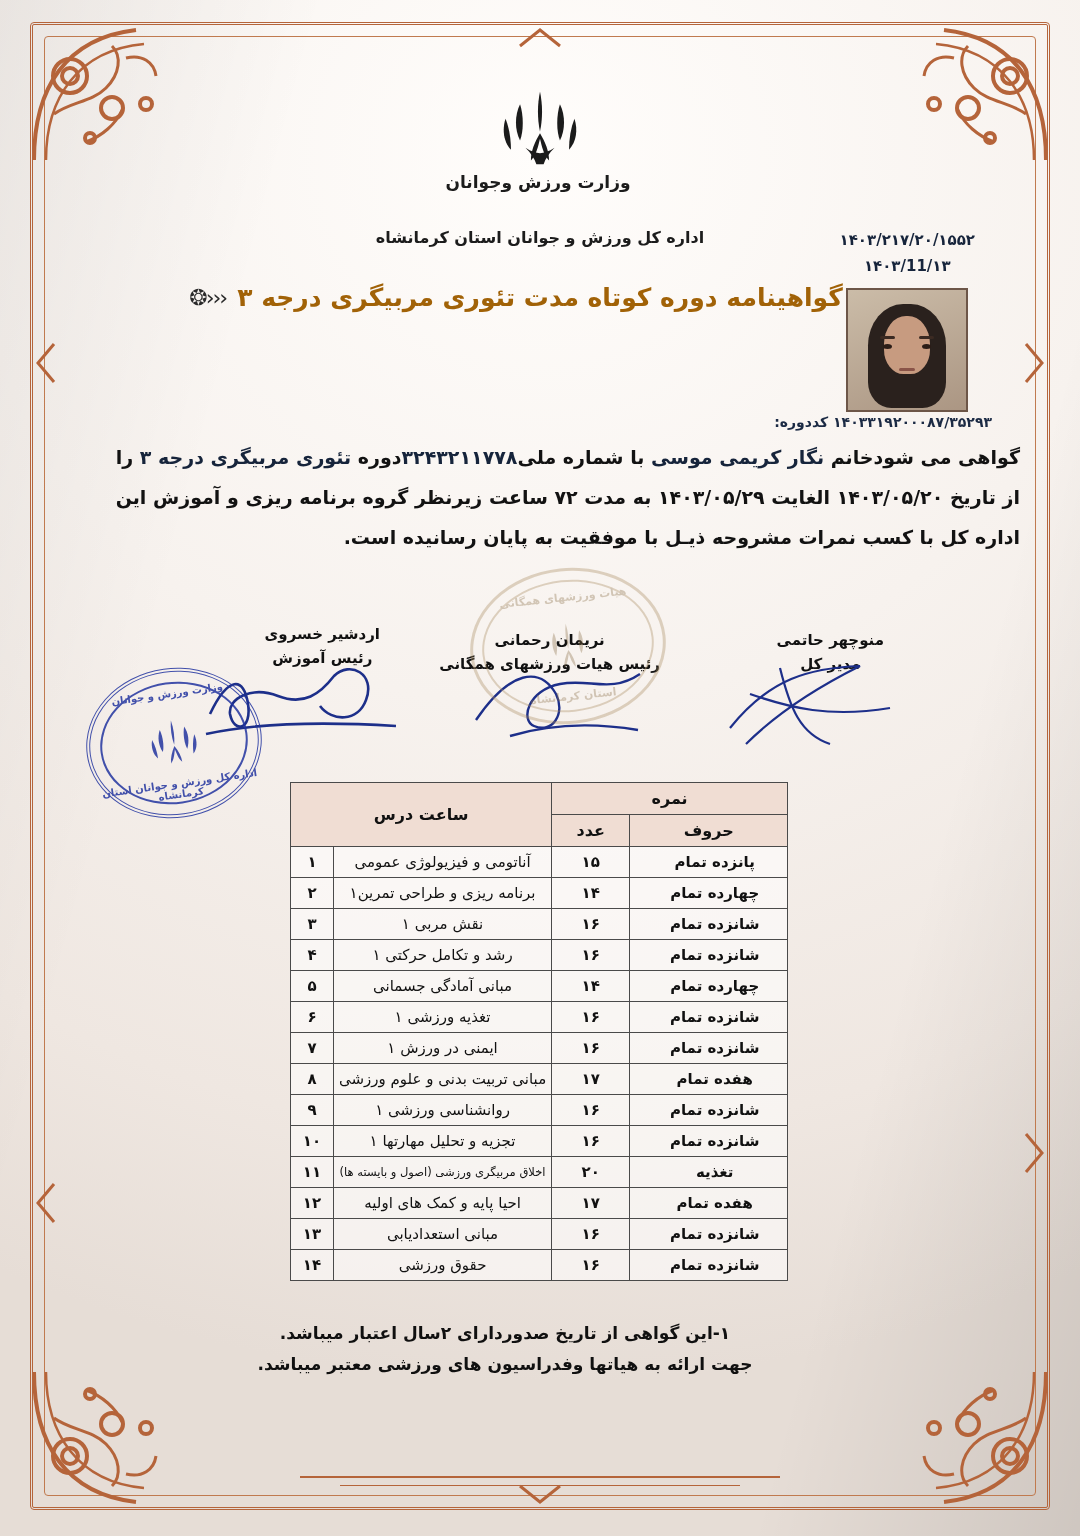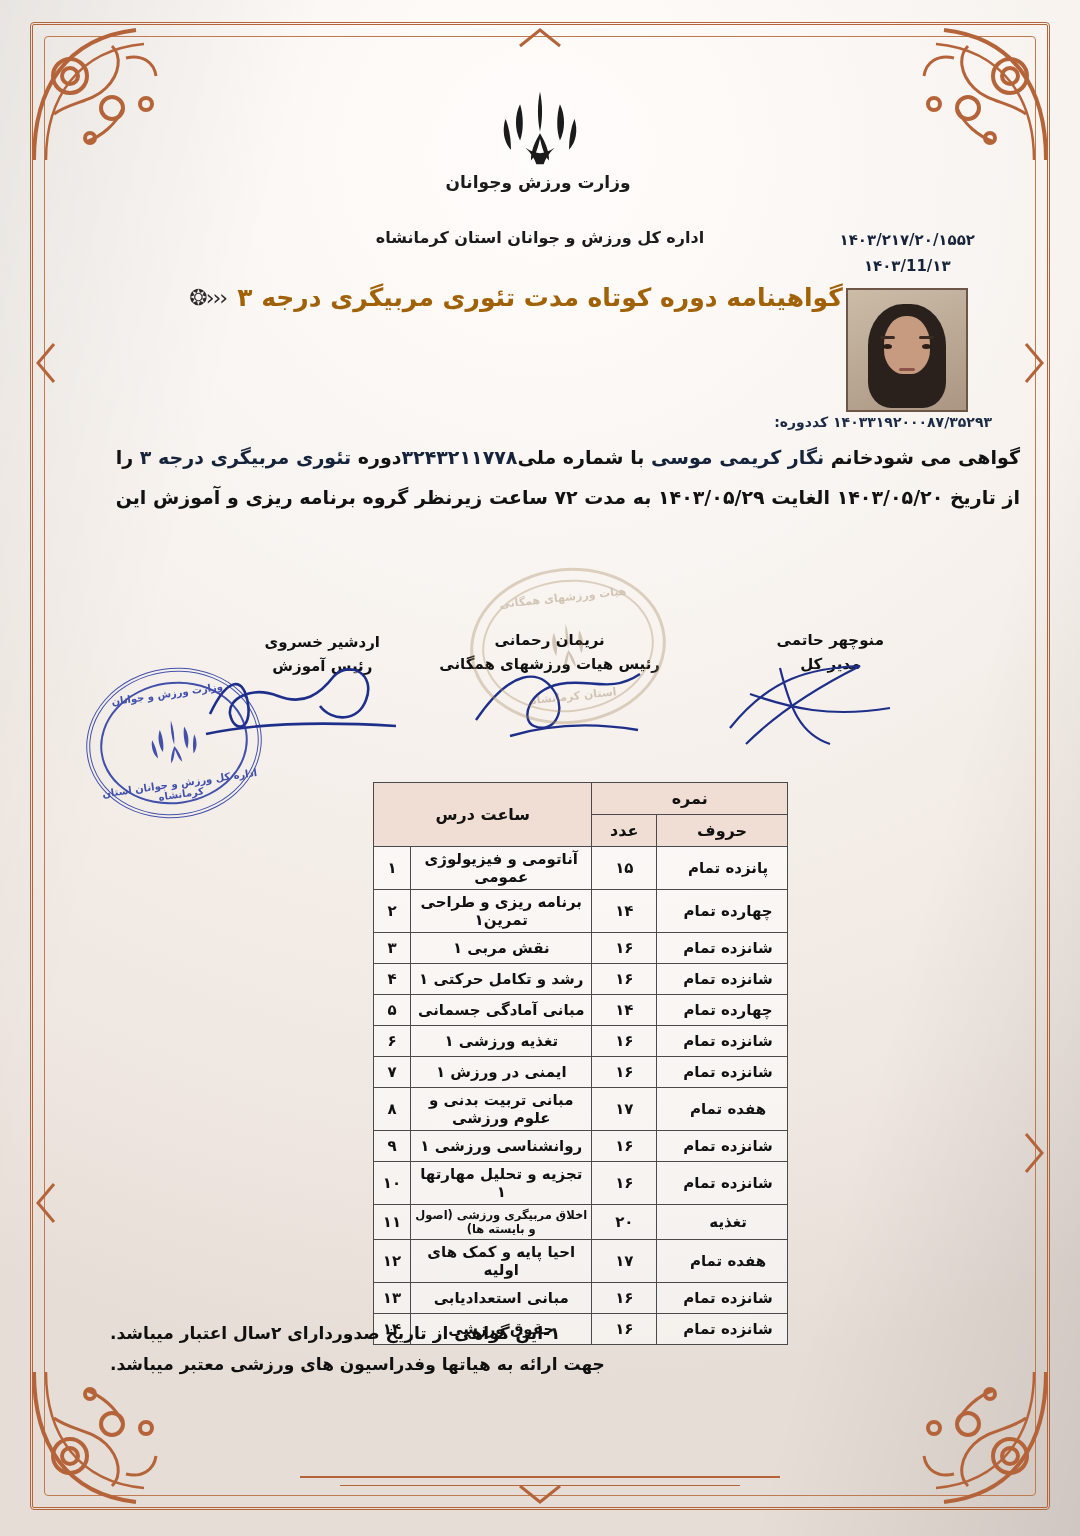--- a/index.html
+++ b/index.html
@@ -205,21 +205,21 @@
   .sig {
     position: absolute;
     text-align: center;
     font-size: 15px;
     font-weight: bold;
     color: #111;
     line-height: 1.6;
   }
   .sig-1 { right: 196px; top: 628px; }
   .sig-2 { right: 420px; top: 628px; }
-  .sig-3 { right: 700px; top: 622px; margin-top: 8px; }
+  .sig-3 { right: 700px; top: 622px; }
 
   .ink-stroke {
     position: absolute;
     color: #1d2f8a;
   }
   .ink-1 { right: 170px; top: 648px; }
   .ink-2 { right: 430px; top: 650px; }
   .ink-3 { right: 680px; top: 660px; }
 
   .stamp-round {
@@ -278,53 +278,53 @@
   .stamp-oval .mid {
     position:absolute; left:50%; top:50%; transform:translate(-50%,-50%);
     width:58px; height:50px;
   }
 
   
   .grades {
     position: absolute;
     right: 292px;
     top: 782px;
-    width: 415px;
+    width: 498px;
     border-collapse: collapse;
     direction: rtl;
     background: rgba(255,255,255,.55);
   }
   .grades th, .grades td {
     border: 1px solid #4a4a4a;
     text-align: center;
     font-size: 15px;
     color: #111;
     padding: 3px 2px;
     font-weight: bold;
   }
   .grades thead th {
     background: #f0ddd3;
     font-size: 16px;
     padding: 6px 2px;
   }
   .grades td.num-col { width: 40px; font-size: 15px; }
-  .grades td.subject { width: 228px; text-align: center; font-weight: bold; }
+  .grades td.subject { width: 228px; text-align: center; font-weight: normal; }
   .grades td.subject.small { font-size: 11.5px; }
   .grades td.digit { width: 78px; }
   .grades td.word  { width: 150px; padding-left: 14px; }
   .grades tbody tr { height: 31px; }
 
   
   .notes {
     position: absolute;
     right: 180px;
     left: 110px;
     top: 1318px;
     direction: rtl;
-    text-align: left;
+    text-align: center;
     font-size: 17px;
     font-weight: bold;
     line-height: 1.85;
     color: #101010;
   }
 
   .bottom-rule {
     position: absolute;
     left: 300px;
     right: 300px;
@@ -469,20 +469,21 @@
   <div class="code-line">
     <span>۱۴۰۳۳۱۹۲۰۰۰۸۷/۳۵۲۹۳</span>
     <span>کددوره:</span>
   </div>
 
   <div class="body-text">
     <div>
       <span>گواهی می شودخانم </span><span class="ink">نگار کریمی موسی</span><span> با شماره ملی</span><span class="ink">۳۲۴۳۲۱۱۷۷۸</span><span>دوره </span><span class="ink">تئوری مربیگری درجه ۳</span><span> را</span>
     </div>
     <div>از تاریخ ۱۴۰۳/۰۵/۲۰ الغایت ۱۴۰۳/۰۵/۲۹ به مدت ۷۲ ساعت زیرنظر گروه برنامه ریزی و آموزش این</div>
+    <div>اداره کل با کسب نمرات  مشروحه ذیـل با موفقیت  به پایان رسانیده است.</div>
   </div>
 
   <div class="sig sig-1">
     <div>منوچهر حاتمی</div>
     <div>مدیر کل</div>
   </div>
   <div class="sig sig-2">
     <div>نریمان رحمانی</div>
     <div>رئیس هیات ورزشهای همگانی</div>
   </div>

